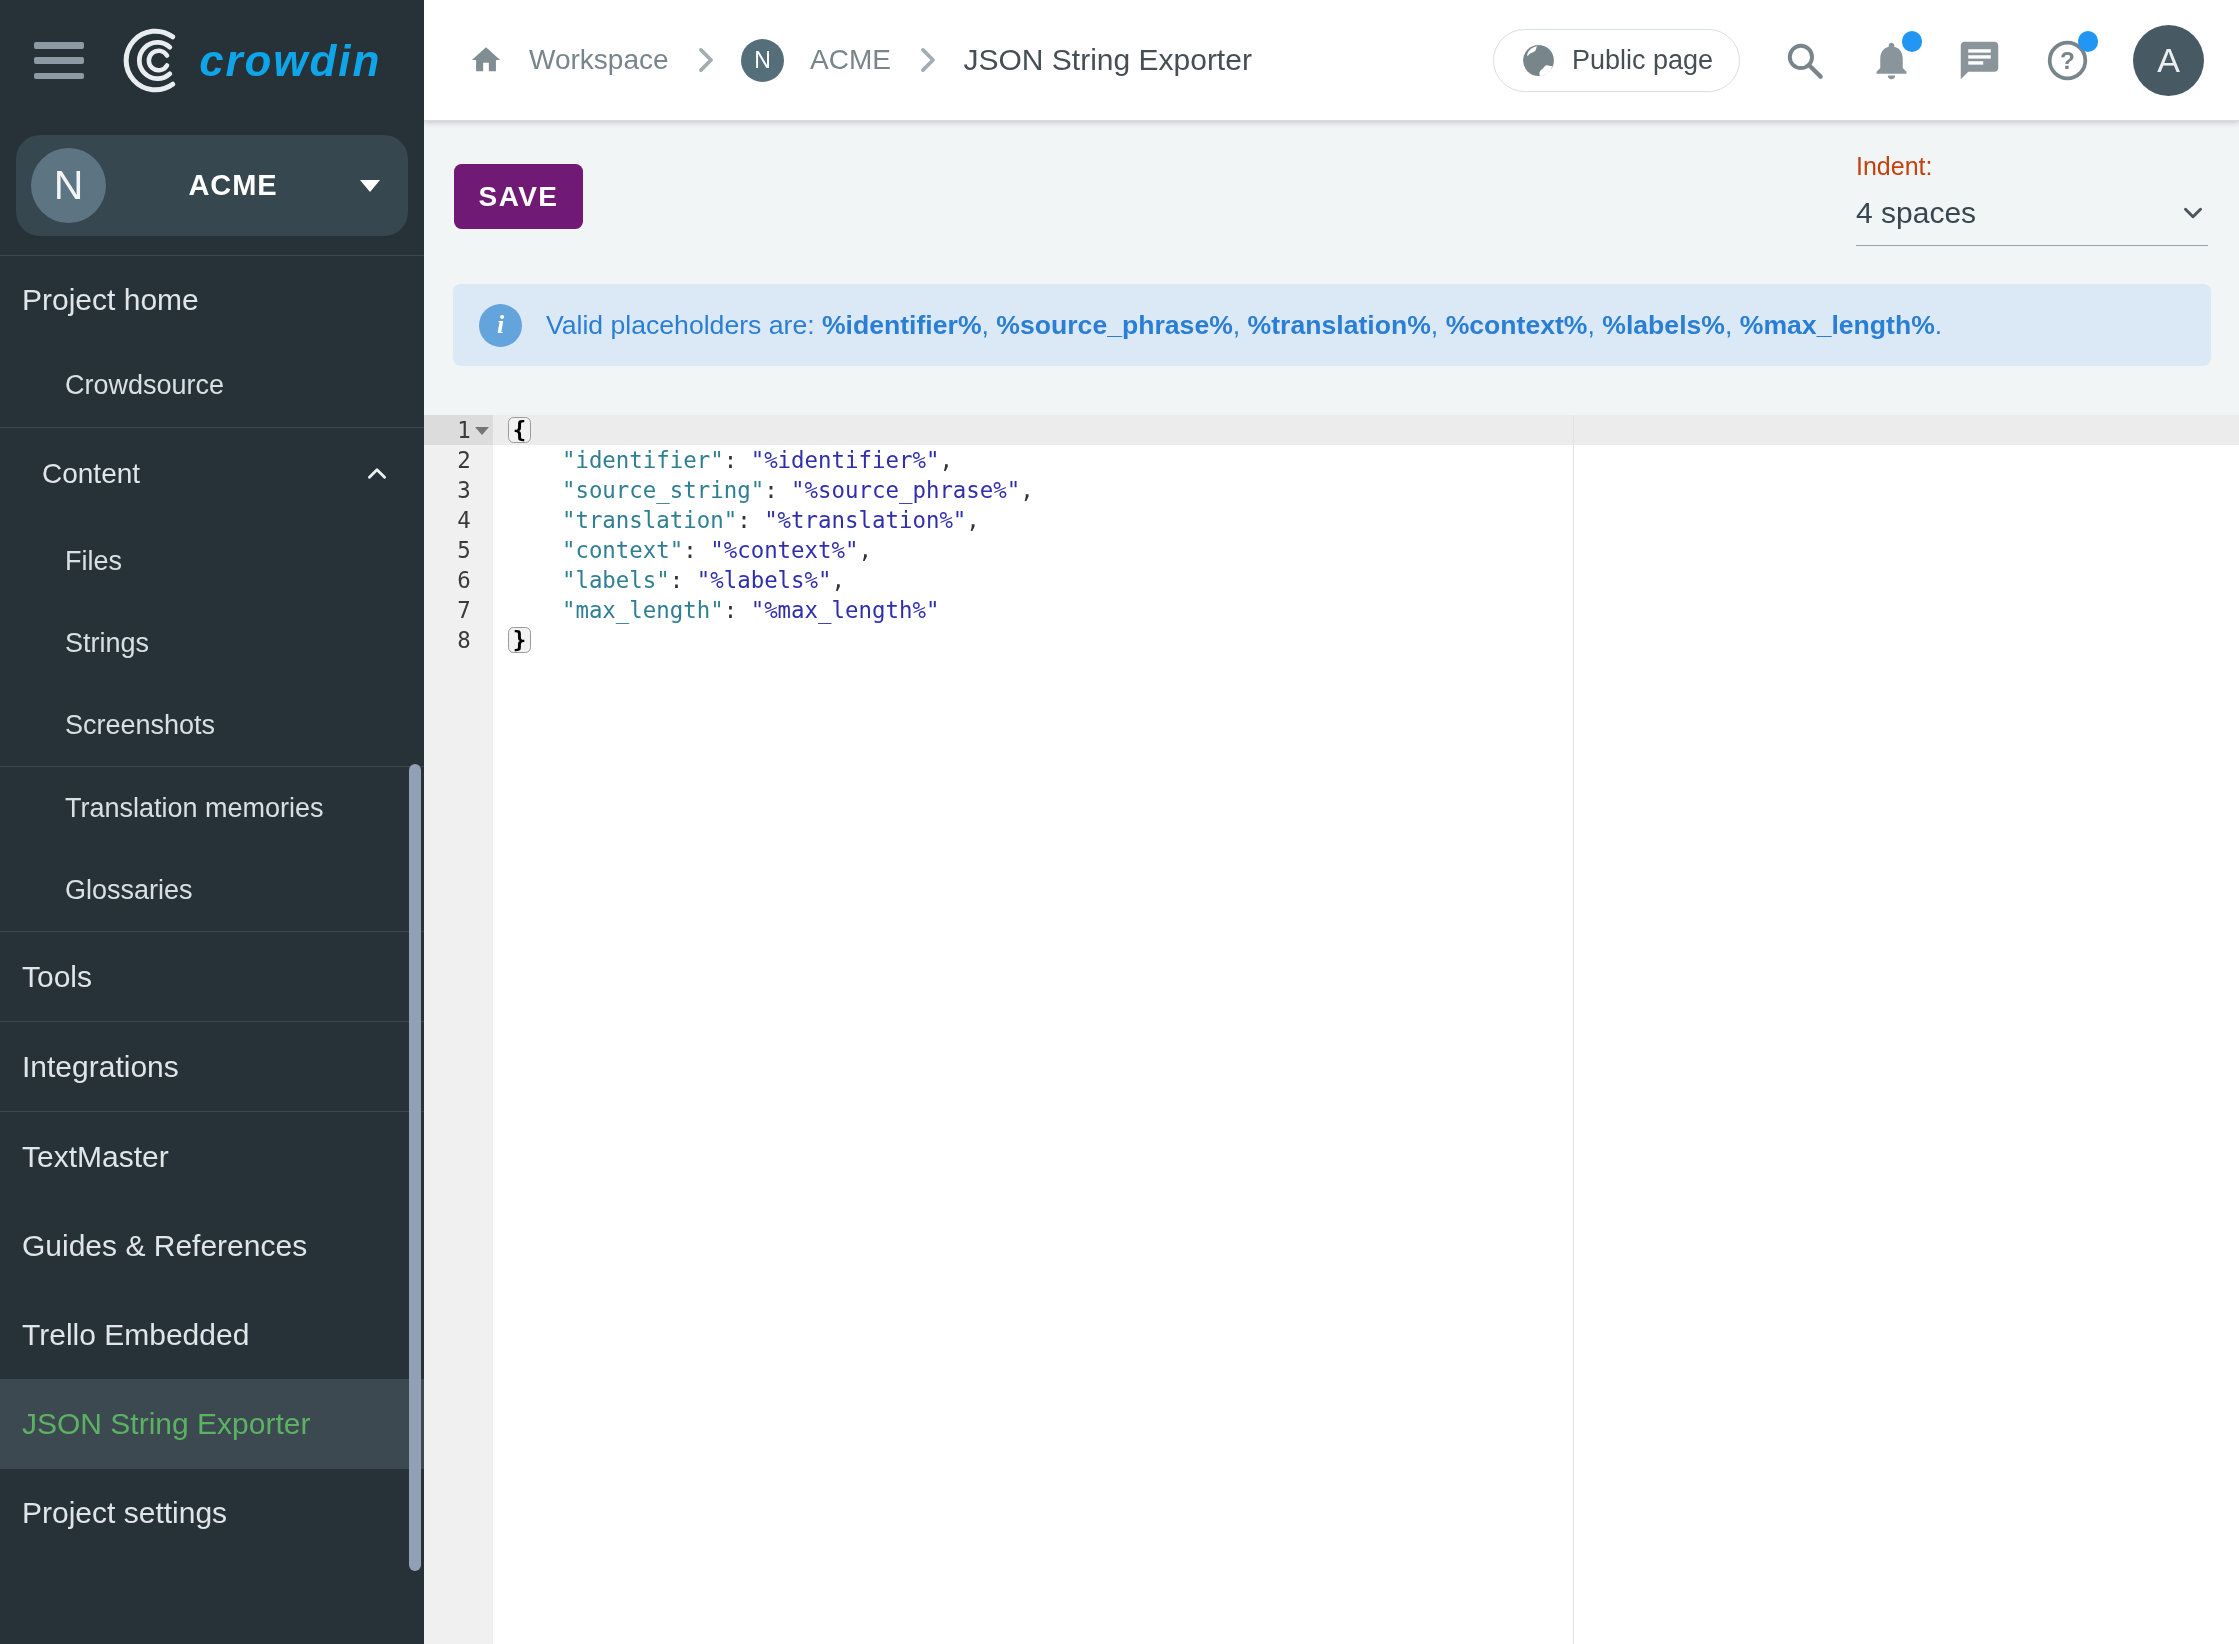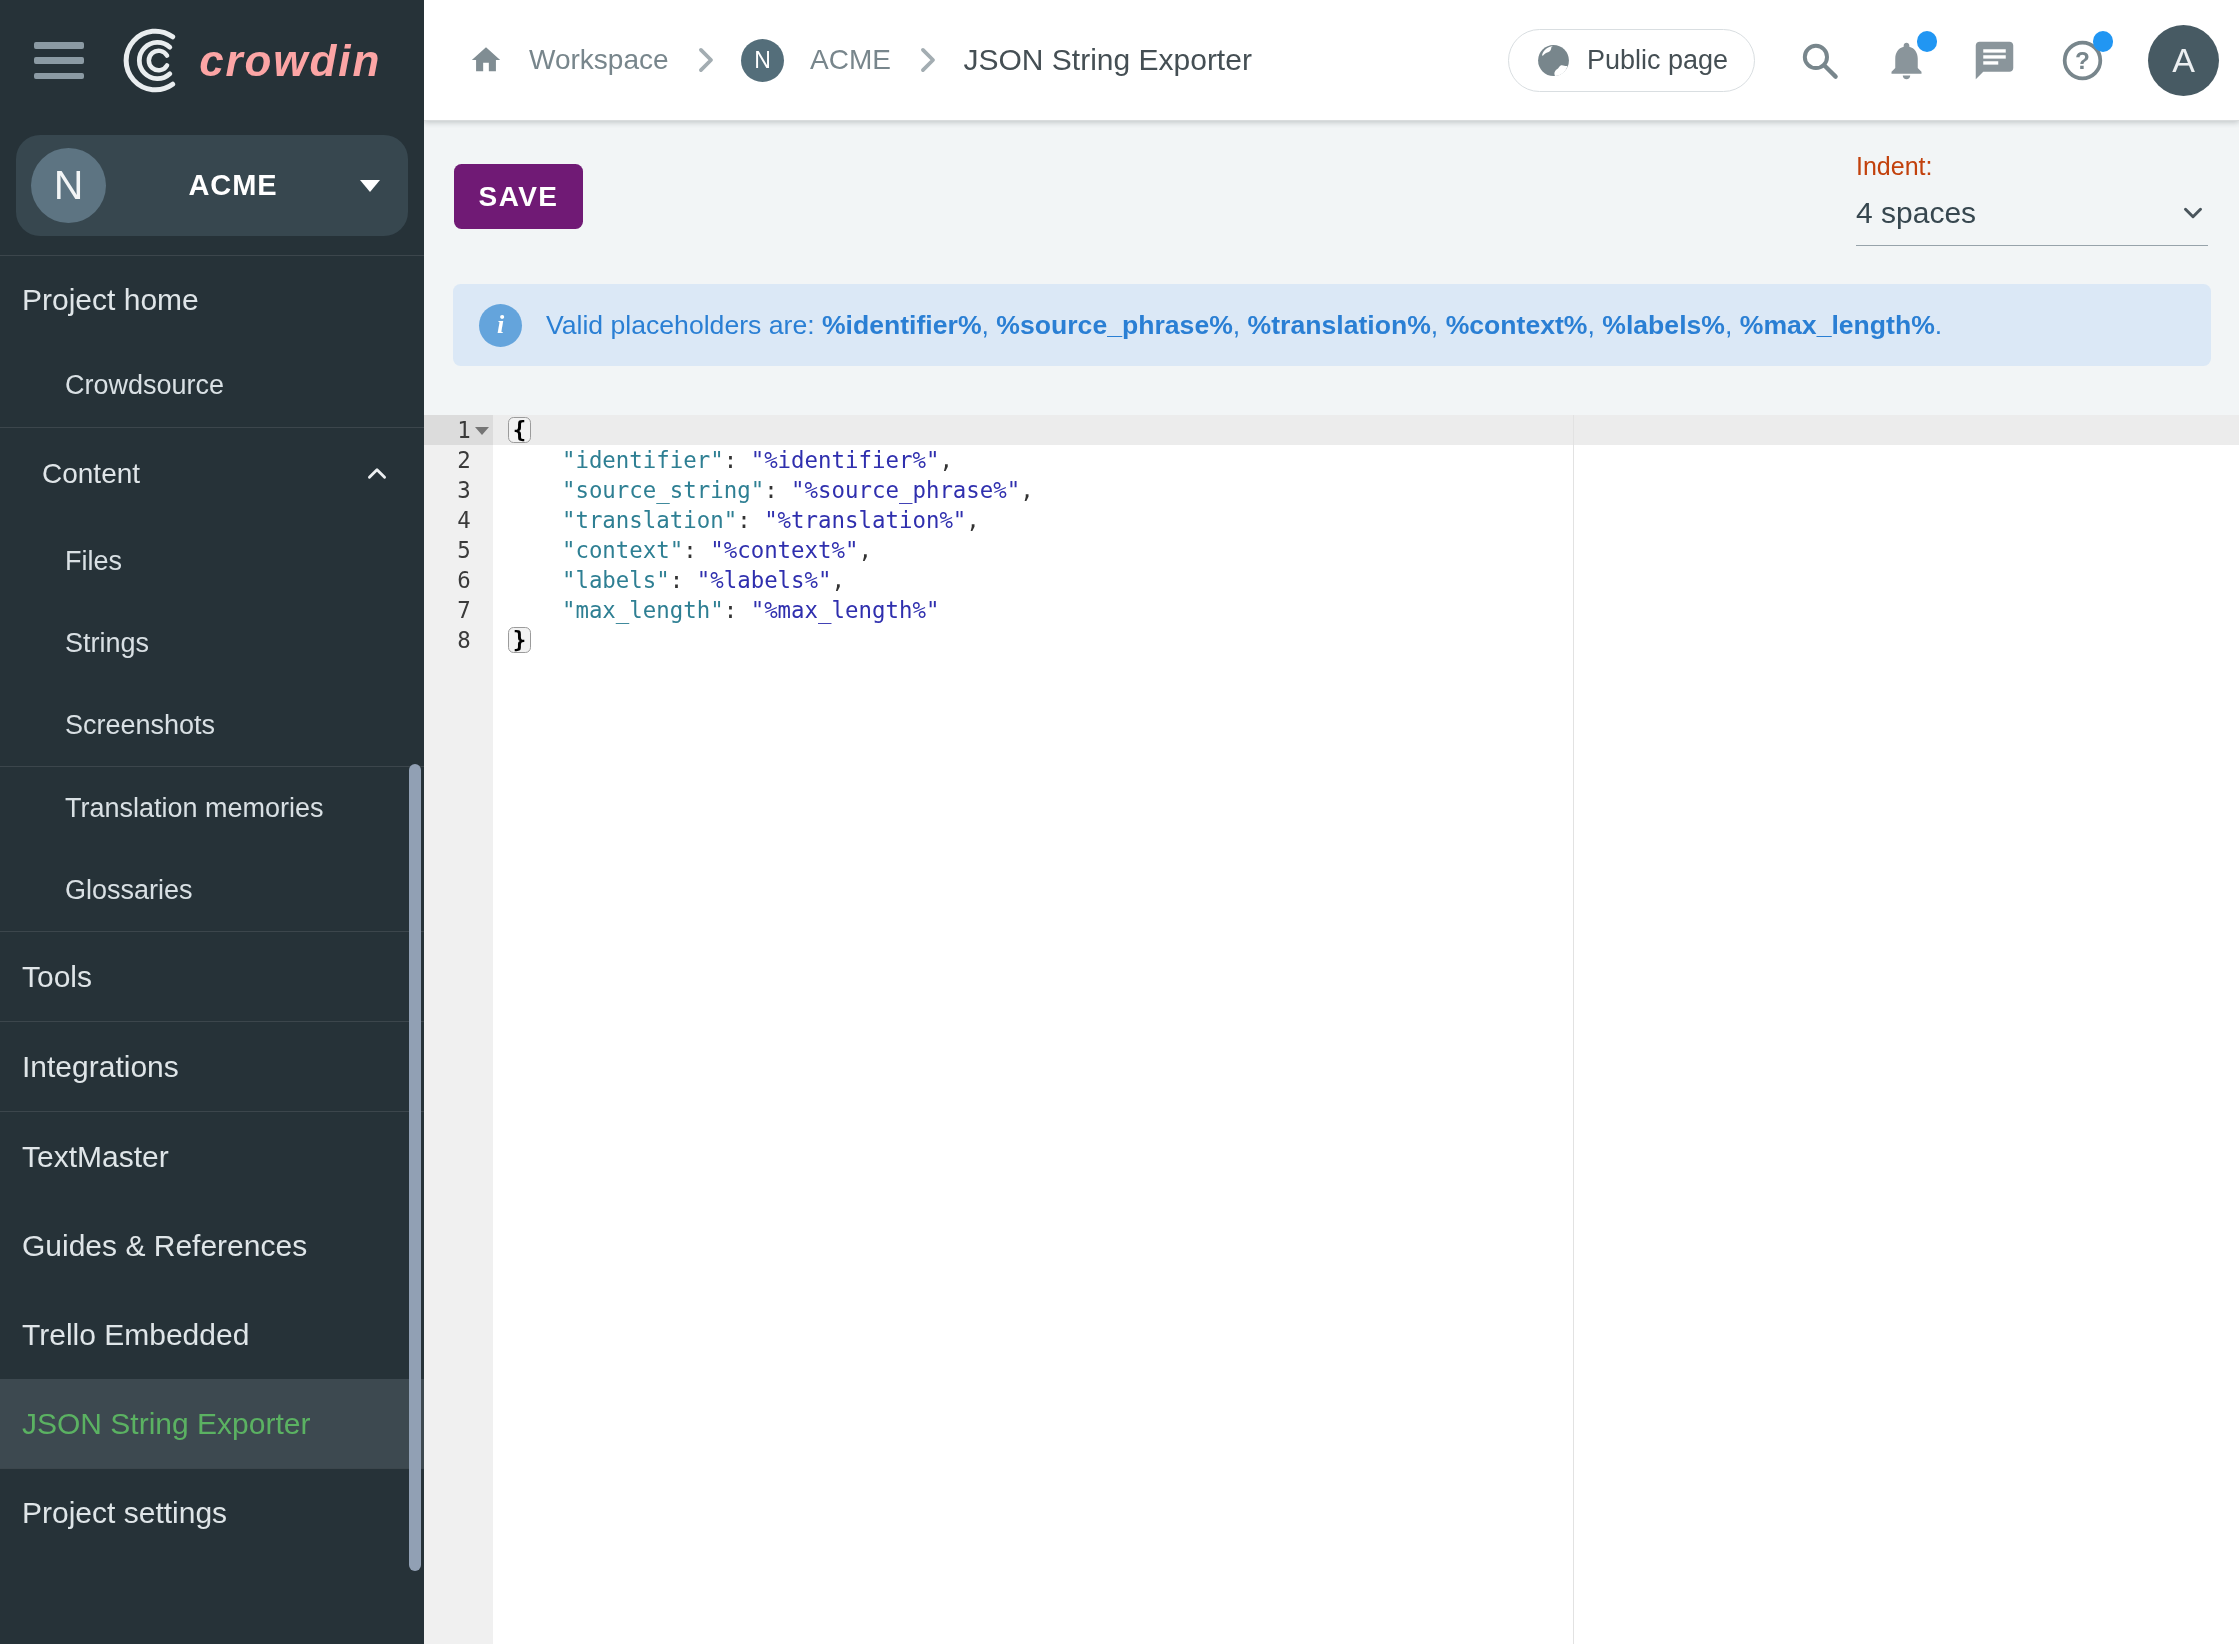--- a/index.html
+++ b/index.html
@@ -8,21 +8,21 @@
 
   
   .sidebar { position:absolute; left:0; top:0; width:424px; height:1644px;
              background:#263238; z-index:30; }
   .sidebar-header { height:121px; display:flex; align-items:center; padding-left:34px; }
   .hamburger { width:50px; height:37px; display:flex; flex-direction:column;
                justify-content:space-between; cursor:pointer; }
   .hamburger span { display:block; height:6.5px; border-radius:1.9px; background:#8b9aa3; }
   .logo { display:flex; align-items:center; margin-left:37px; }
   .logo svg { width:67px; height:67px; }
-  .logo-word { color:#fca5a5; font-size:44px; font-weight:bold; font-style:italic;
+  .logo-word { color:#0ea5e9; font-size:44px; font-weight:bold; font-style:italic;
                letter-spacing:1.9px; margin-left:11.2px; }
 
   .project-pill { margin:14px 16px 0 16px; height:101px; background:#37474f;
                   border-radius:24px; display:flex; align-items:center;
                   padding:0 28px 0 15px; cursor:pointer; }
   .project-avatar { width:75px; height:75px; border-radius:50%; background:#5d7482;
                     color:#f2f5f6; font-size:41px; display:flex; align-items:center;
                     justify-content:center; }
   .project-name { color:#fff; font-size:29px; font-weight:700; letter-spacing:0.9px;
                   flex:1; text-align:center; }
@@ -46,21 +46,21 @@
   
   .topbar { position:absolute; left:424px; top:0; right:0; height:121px; background:#fff;
             border-bottom:0.9px solid #d9dcdd; box-shadow:0 1.9px 5.6px rgba(38,50,56,0.25);
             display:flex; align-items:center; z-index:20; }
   .breadcrumb { display:flex; align-items:center; gap:26px; padding-left:45px; flex:1; }
   .crumb-text { font-size:28px; color:#78868c; cursor:pointer; }
   .crumb-page { font-size:30px; color:#454f54; font-weight:500; }
   .crumb-avatar { width:43px; height:43px; border-radius:50%; background:#546e7a;
                   color:#fff; font-size:23px; display:flex; align-items:center;
                   justify-content:center; }
-  .top-actions { display:flex; align-items:center; gap:43px; padding-right:20px; }
+  .top-actions { display:flex; align-items:center; gap:43px; padding-right:35px; }
   .public-pill { display:flex; align-items:center; gap:15px; height:63px;
                  border:1.9px solid #d9dee1; border-radius:34px; padding:0 26px;
                  cursor:pointer; background:#fff; }
   .public-pill span { font-size:27px; font-weight:500; color:#454f54; }
   .icon-wrap { position:relative; display:flex; cursor:pointer; }
   .blue-dot { position:absolute; top:-6.5px; right:-8.4px; width:20.5px; height:20.5px;
               border-radius:50%; background:#2196f3; }
   .user-avatar { width:71px; height:71px; border-radius:50%; background:#475a63;
                  color:#eceff1; font-size:34px; display:flex; align-items:center;
                  justify-content:center; cursor:pointer; }

